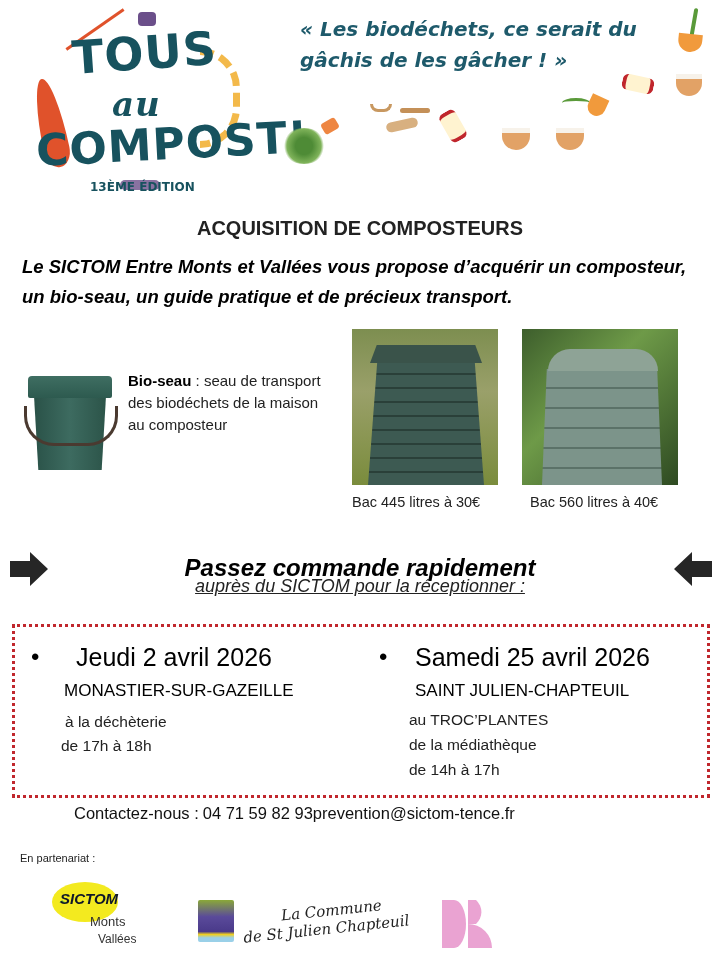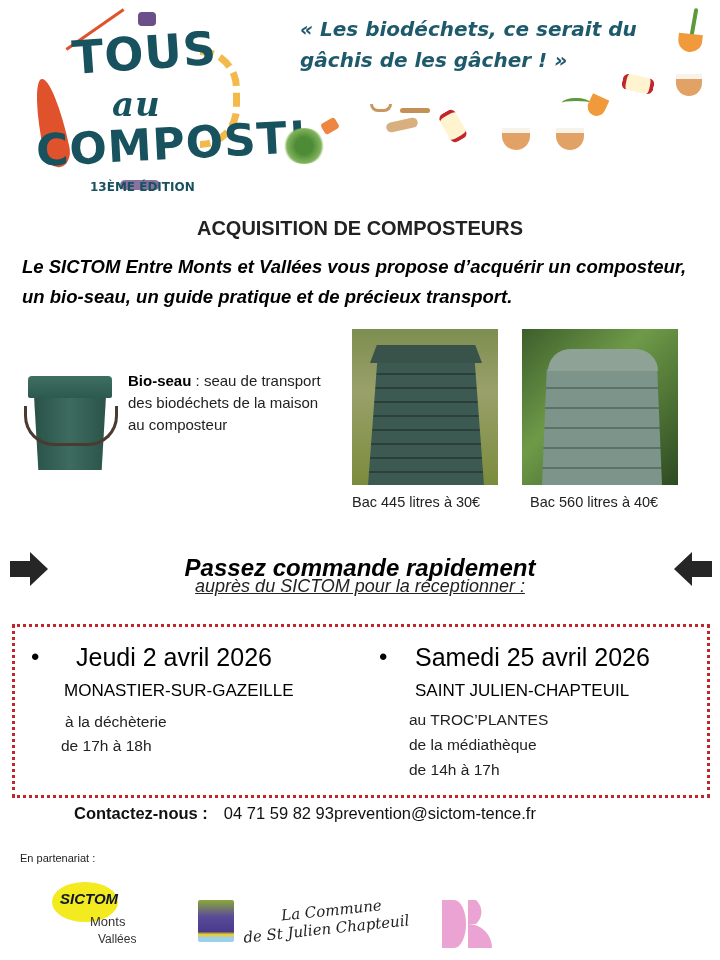--- a/index.html
+++ b/index.html
@@ -76,21 +76,21 @@
   .col { position: absolute; top: 0; }
   .col1 { left: 0; }
   .col2 { left: 350px; }
   .bullet { position: absolute; font-size: 24px; color: #000; }
   .date { position: absolute; font-size: 25px; color: #000; white-space: nowrap; }
   .place { position: absolute; font-size: 17px; color: #000; white-space: nowrap; }
   .detail { position: absolute; font-size: 15.5px; color: #222; white-space: nowrap; line-height: 24px; }
 
   
   .contact { left: 74px; top: 804px; font-size: 16.5px; color: #111; white-space: nowrap; }
-  .contact b { font-weight: bold; margin-right: 16px; }
+  .contact b { font-weight: normal; margin-right: 4px; }
   .contact .phone { }
 
   .partner-label { left: 20px; top: 852px; font-size: 11px; color: #222; }
 
   
   .sictom-logo { left: 24px; top: 880px; width: 120px; height: 70px; }
   .sictom-oval { position: absolute; left: 28px; top: 2px; width: 66px; height: 40px; background: #f3ea1f; border-radius: 50%; }
   .sictom-word { position: absolute; left: 36px; top: 10px; font-size: 15px; font-style: italic; font-weight: bold; color: #0f172a; }
   .sictom-monts { position: absolute; left: 66px; top: 34px; font-size: 13px; color: #333; }
   .sictom-vallees { position: absolute; left: 74px; top: 52px; font-size: 12px; color: #333; }

